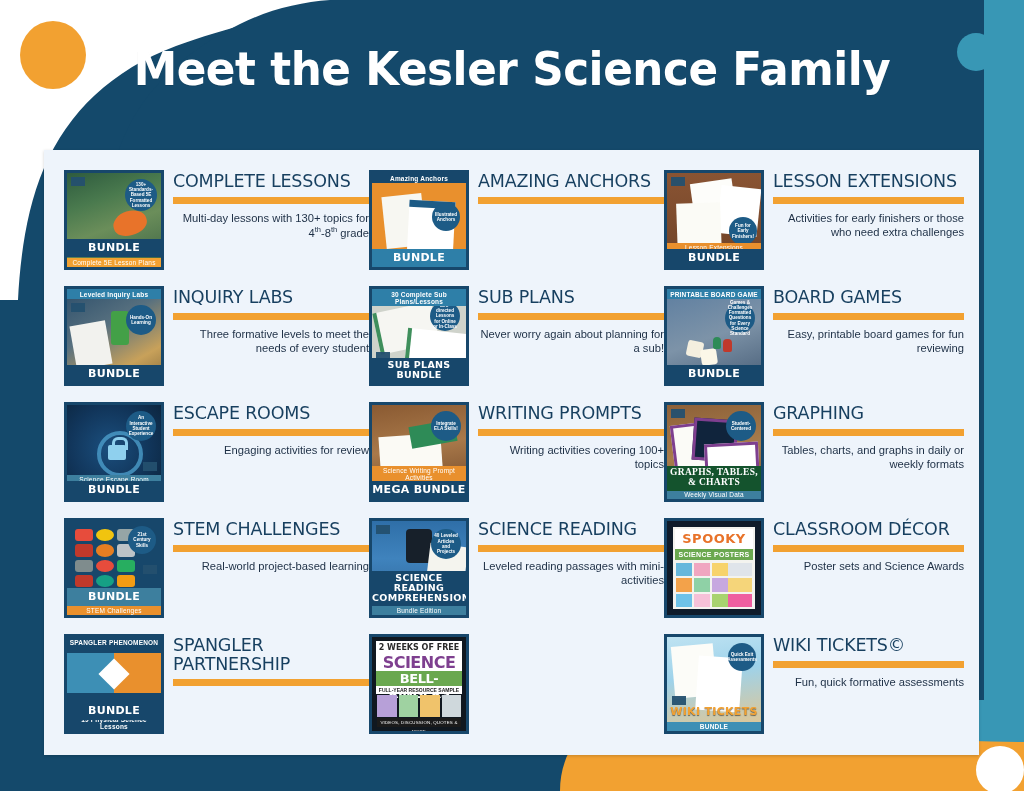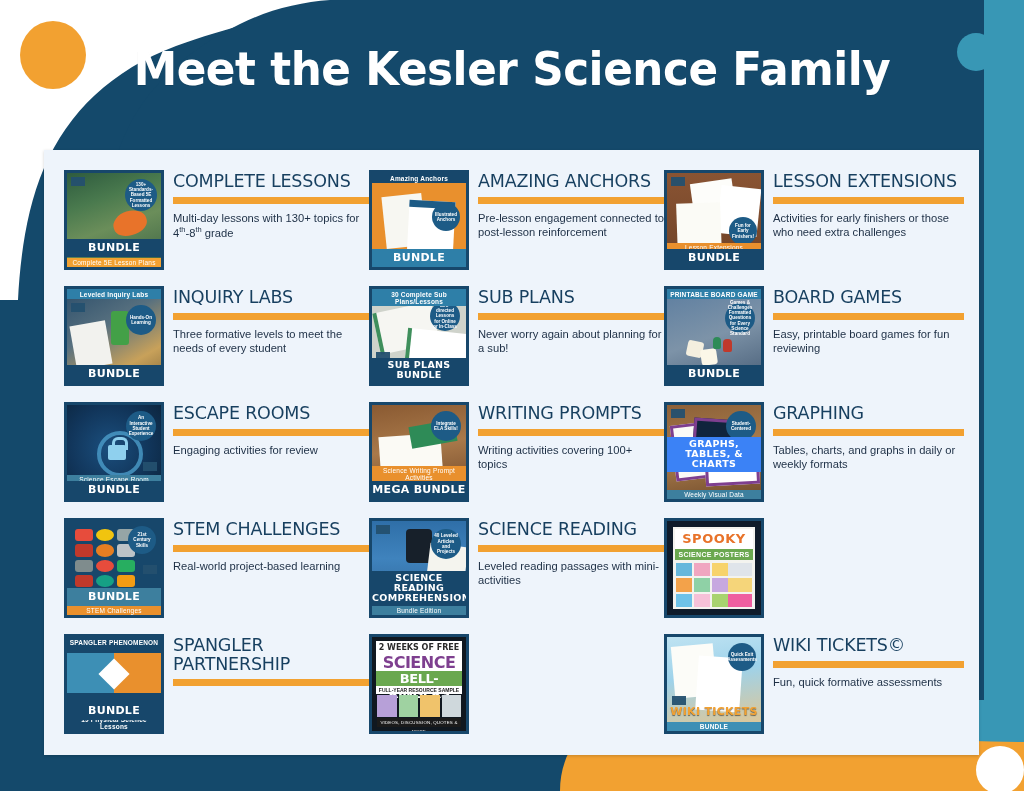--- a/index.html
+++ b/index.html
@@ -94,20 +94,21 @@
     line-height:1.06;
     letter-spacing:-0.2px;
     font-family:"DejaVu Sans",sans-serif;
   }
   .rule{height:7px;background:#f2a131;margin:6px 0 7px 0;width:100%;}
   .ds{
     color:#1d2f45;
     font-size:11.2px;
     line-height:1.33;
     font-family:"Liberation Sans",sans-serif;
+    text-align:right;
   }
   .ds sup{font-size:7.5px;vertical-align:super;}
 </style>
 </head>
 <body>
 
 <svg id="bg" viewBox="0 0 1024 791" preserveAspectRatio="none" aria-hidden="true">
   <rect x="0" y="0" width="1024" height="791" fill="#14496b"></rect>
 
   <path fill="#ffffff" d="M0,0 H130 C130,0 128,14 112,26 C92,41 58,40 34,62 C12,82 4,118 2,160 C1,186 0,200 0,200 Z"></path>
@@ -154,21 +155,20 @@
         <div class="th-art" style="background:#e9902d;"></div>
         <div style="position:absolute;left:12px;top:22px;width:40px;height:52px;background:#f7f7f2;transform:rotate(-6deg);"></div>
         <div style="position:absolute;left:36px;top:28px;width:46px;height:54px;background:#ffffff;transform:rotate(3deg);border-top:7px solid #1d5b86;"></div>
         <div class="badge" style="right:6px;top:30px;width:28px;height:28px;">Illustrated Anchors</div>
         <div class="th-top" style="background:#17476b;">Amazing Anchors</div>
         <div class="th-cap" style="background:#2e7fa8;">BUNDLE</div>
       </div>
       <div class="txt">
         <div class="hd">AMAZING ANCHORS</div>
         <div class="rule"></div>
-        <div class="ds">Pre-lesson engagement connected to post-lesson reinforcement</div>
       </div>
     </div>
 
     <div class="item">
       <div class="thumb">
         <div class="th-art" style="background:linear-gradient(180deg,#8a5433 0%,#6e4227 100%);"></div>
         <div style="position:absolute;left:26px;top:8px;width:42px;height:48px;background:#fdfdfa;transform:rotate(-8deg);"></div>
         <div style="position:absolute;left:52px;top:14px;width:40px;height:48px;background:#ffffff;transform:rotate(6deg);"></div>
         <div style="position:absolute;left:10px;top:30px;width:44px;height:52px;background:#fbfbf6;transform:rotate(-2deg);"></div>
         <div class="klogo" style="left:4px;top:4px;"></div>
@@ -271,21 +271,21 @@
 
     <div class="item">
       <div class="thumb">
         <div class="th-art" style="background:linear-gradient(170deg,#8d6038 0%,#a87d4c 50%,#70492a 100%);"></div>
         <div style="position:absolute;left:6px;top:18px;width:40px;height:50px;background:#fbfbf7;border:3px solid #7e3f8f;transform:rotate(-7deg);"></div>
         <div style="position:absolute;left:26px;top:14px;width:38px;height:36px;background:#10243c;border:3px solid #7e3f8f;transform:rotate(4deg);"></div>
         <div style="position:absolute;left:38px;top:38px;width:48px;height:36px;background:#ffffff;border:3px solid #7e3f8f;transform:rotate(-3deg);"></div>
         <div class="klogo" style="left:4px;top:4px;"></div>
         <div class="badge" style="right:5px;top:6px;width:30px;height:30px;">Student-Centered</div>
         <div class="th-sub" style="background:#3d7f9e;bottom:0;">Weekly Visual Data</div>
-        <div class="th-cap two" style="background:#3b82f6;bottom:27px;">GRAPHS, TABLES, &amp; CHARTS</div>
+        <div class="th-cap two" style="background:#14532d;bottom:8px;font-family:Liberation Serif, serif;">GRAPHS, TABLES, &amp; CHARTS</div>
       </div>
       <div class="txt">
         <div class="hd">GRAPHING</div>
         <div class="rule"></div>
         <div class="ds">Tables, charts, and graphs in daily or weekly formats</div>
       </div>
     </div>
 
     <div class="item">
       <div class="thumb">
@@ -349,20 +349,25 @@
           <span style="background:#6fc2e8;"></span>
             <span style="background:#f6c1d8;"></span>
             <span style="background:#a8d36f;"></span>
         </div>
         <div style="position:absolute;right:9px;top:42px;width:24px;height:44px;display:grid;grid-template-rows:repeat(3,1fr);gap:2px;">
           <span style="background:#dfe4ea;"></span>
             <span style="background:#f5d57a;"></span>
             <span style="background:#ef5fa0;"></span>
         </div>
       </div>
+      <div class="txt">
+        <div class="hd">CLASSROOM DÉCOR</div>
+        <div class="rule"></div>
+        <div class="ds">Poster sets and Science Awards</div>
+      </div>
     </div>
 
     <div class="item">
       <div class="thumb">
         <div class="th-art" style="background:#17476b;"></div>
         <div style="position:absolute;left:0;top:16px;width:50%;height:40px;background:#3d8fb5;"></div>
         <div style="position:absolute;right:0;top:16px;width:50%;height:40px;background:#e9902d;"></div>
         <div style="position:absolute;left:50%;top:26px;width:22px;height:22px;margin-left:-11px;background:#ffffff;transform:rotate(45deg);"></div>
         <div class="th-top" style="background:#17476b;">SPANGLER PHENOMENON</div>
         <div class="th-sub" style="background:#17476b;bottom:0;font-weight:bold;">19 Physical Science Lessons</div>

